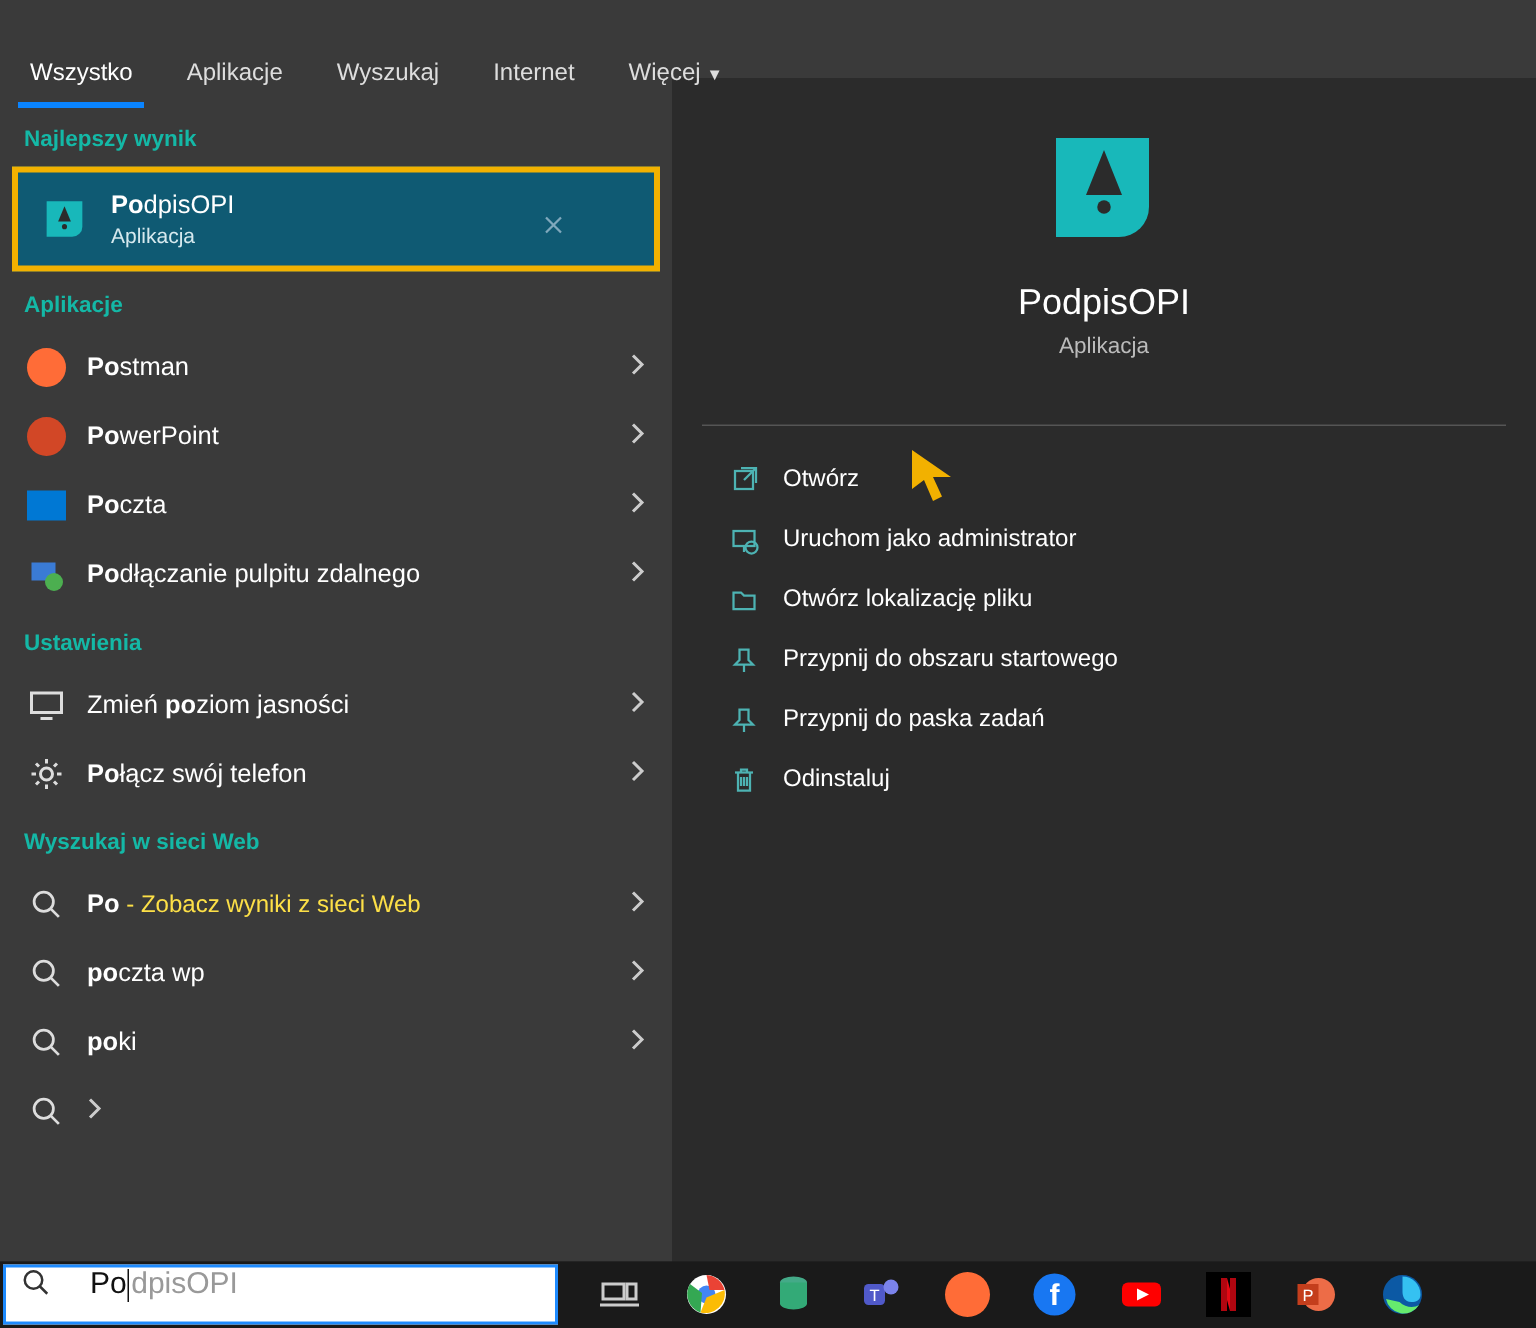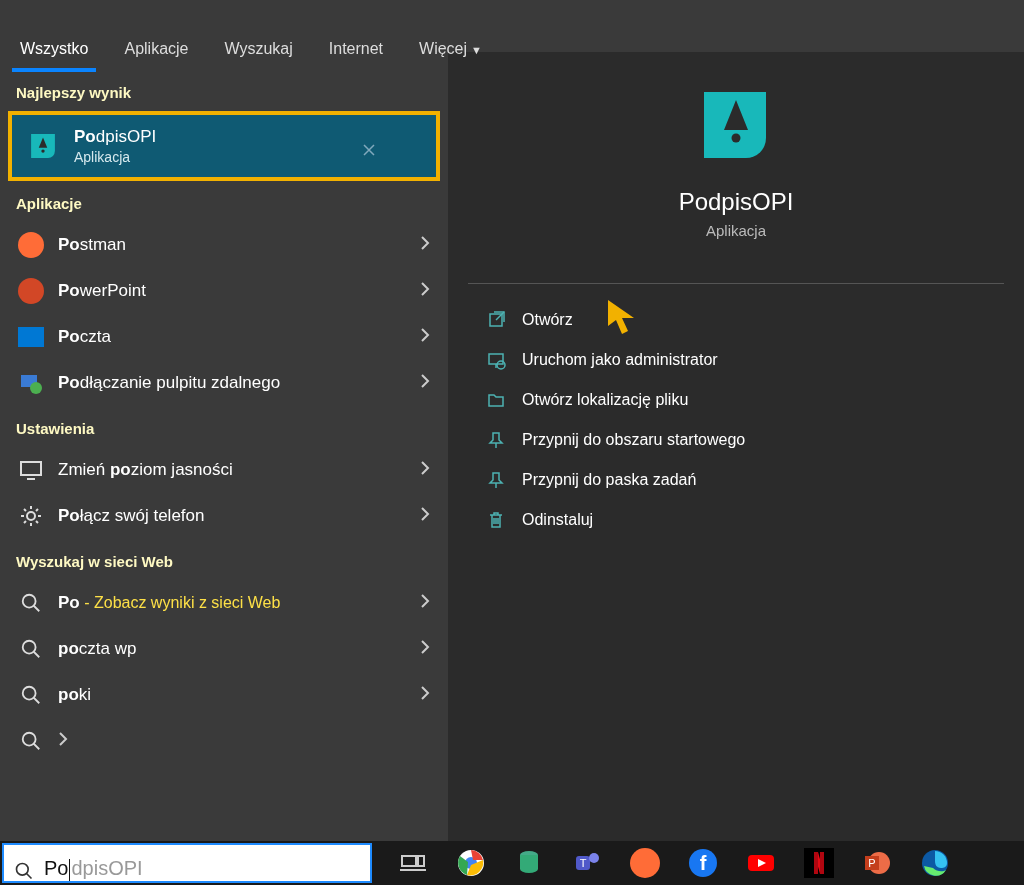--- a/index.html
+++ b/index.html
@@ -51,21 +51,21 @@
     font-size: 16px; color:#fff;
   }
   .more-btn, .close-btn { width:34px; height:34px; display:flex; align-items:center; justify-content:center; color:#ddd; font-size:18px;}
   .close-btn svg { width:16px; height:16px; stroke:#ddd; stroke-width:1.5; }
 
   .left-scroll { overflow: hidden; flex:1; }
 
   .section-title {
     padding: 14px 16px 10px 16px;
     font-size: 15px;
-    color: #fef9c3;
+    color: #14b8a6;
     font-weight: 600;
   }
   .best-result {
     margin: 0 8px;
     border: 4px solid #f2b100;
     background: #0f5a73;
     display: flex;
     align-items: center;
     padding: 12px 14px;
     gap: 14px;
@@ -125,21 +125,21 @@
 
   
   .taskbar {
     height: 44px; background:#1a1a1a;
     display:flex; align-items:center;
     padding-left: 0;
   }
   .searchbox-wrap {
     width: 370px; height: 40px; margin: 2px 2px 2px 2px;
     border: 2px solid #1e8bff; background:#fff;
-    display:flex; align-items:flex-end; padding: 0 10px; gap: 10px;
+    display:flex; align-items:flex-start; padding: 0 10px; gap: 26px;
   }
   .searchbox-wrap svg { width:20px; height:20px; stroke:#333; stroke-width:2; fill:none;}
   .searchbox-text { font-size: 20px; color:#111; }
   .searchbox-text .ghost { color:#999; }
   .caret { display:inline-block; width:1px; height:22px; background:#111; vertical-align:middle; margin:0 1px;}
   .task-icons { display:flex; align-items:center; gap: 28px; padding-left: 24px;}
   .task-icons .ticon { width: 30px; height:30px; display:flex; align-items:center; justify-content:center;}
   .task-icons .ticon.round { border-radius:50%; }
 
   

